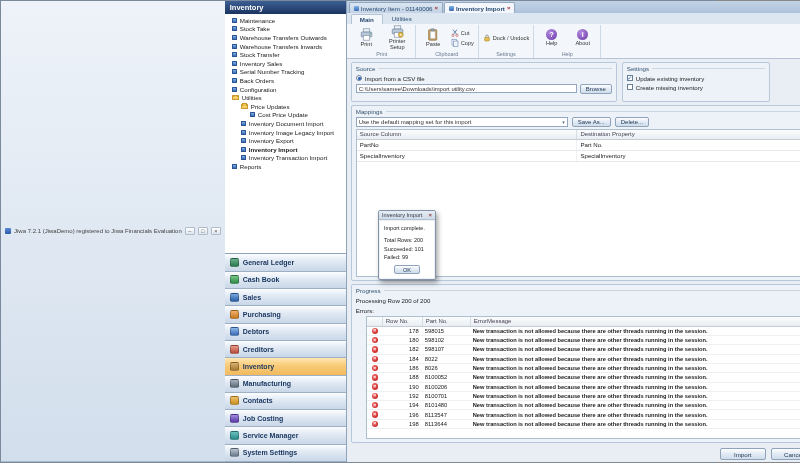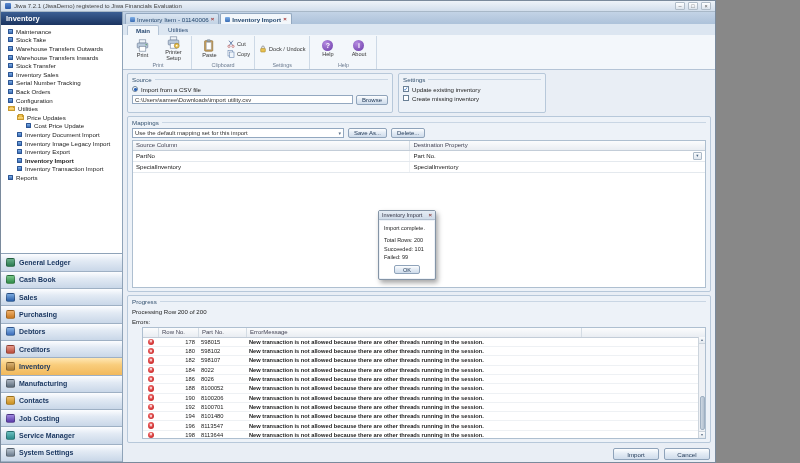--- a/index.html
+++ b/index.html
@@ -1,18 +1,18 @@
 <!DOCTYPE html>
 <html><head>
 <meta charset="utf-8">
 <style>
 *{margin:0;padding:0;box-sizing:border-box;}
 html,body{width:800px;height:463px;overflow:hidden;}
 body{font-family:"Liberation Sans","DejaVu Sans",sans-serif;font-size:7px;color:#222;background:#888;}
-.window{position:relative;width:716px;height:463px;background:#e9eef5;border:1px solid #7a8a9c;display:flex;flex-direction:column;}
+.window{position:relative;width:716px;height:463px;background:#e9eef5;border:1px solid #7a8a9c;display:flex;flex-direction:row;}
 .titlebar{flex:0 0 11px;background:linear-gradient(#eef3f9,#d2deec);border-bottom:1px solid #a8b8c8;display:flex;align-items:center;padding:0 4px;gap:3px;}
 .app-icon{width:6px;height:6px;border-radius:1px;background:linear-gradient(#5a8ad0,#2a5aa8);}
 .title-text{flex:1;font-size:6px;color:#444;white-space:nowrap;overflow:hidden;}
 .win-controls{display:flex;gap:3px;}
 .win-btn{width:10px;height:8px;font-size:5.5px;line-height:7px;text-align:center;color:#555;background:linear-gradient(#fff,#dde5ee);border:1px solid #b0bcc8;border-radius:1px;}
 .app-body{flex:1;display:flex;min-height:0;}
 
 .sidebar{flex:0 0 122px;display:flex;flex-direction:column;background:#fff;border-right:1px solid #8fa3b8;}
 .sidebar-header{flex:0 0 13px;background:linear-gradient(#3c5f94,#1b3460);color:#fff;font-size:7.5px;font-weight:bold;display:flex;align-items:center;padding:0 5px;}
 .tree{flex:1;padding:2px 0;overflow:hidden;background:#fff;}

